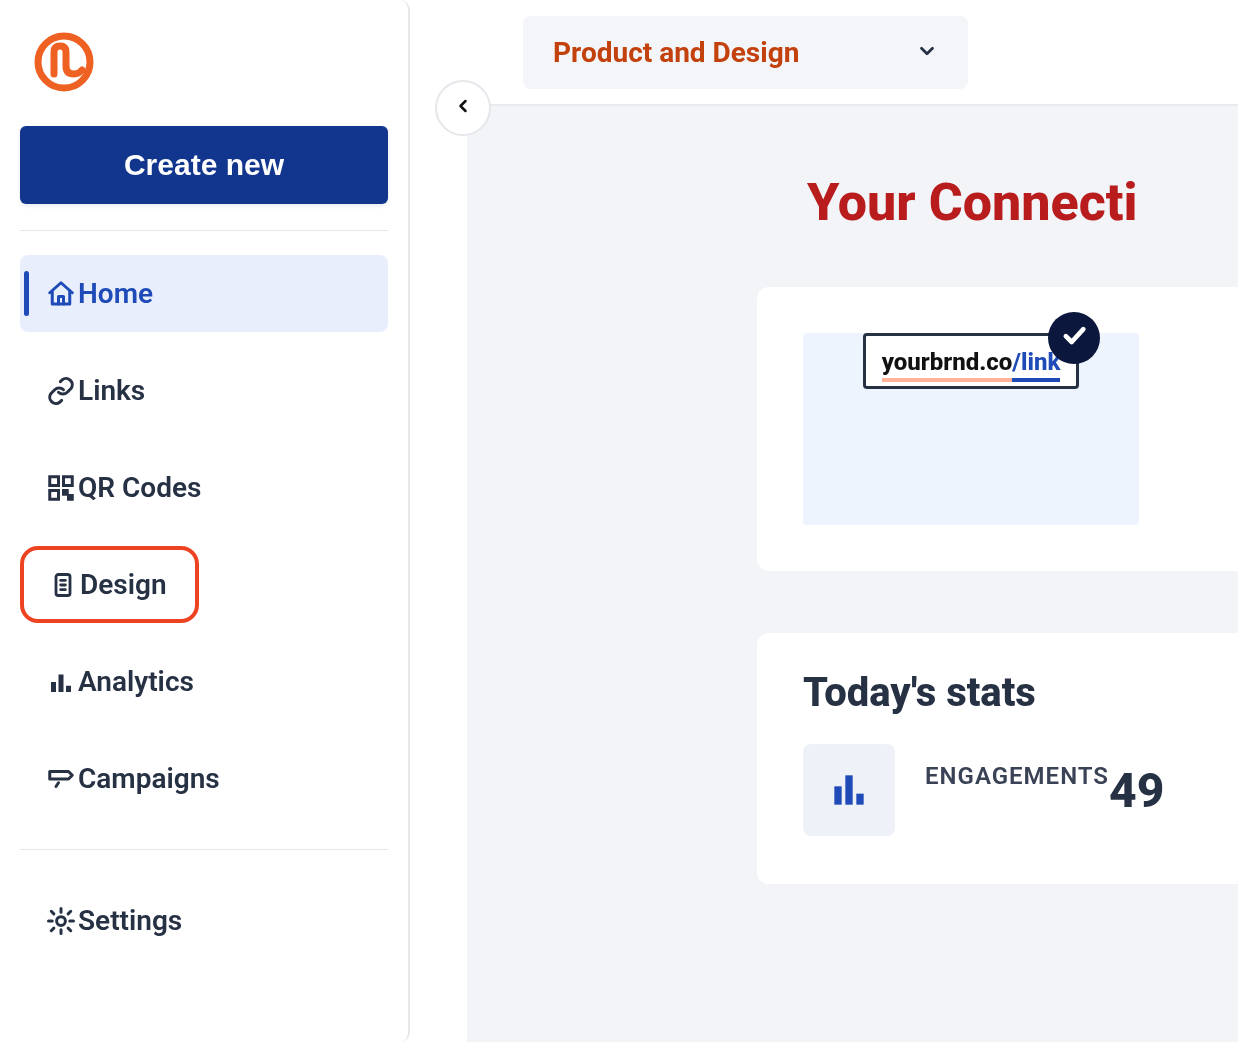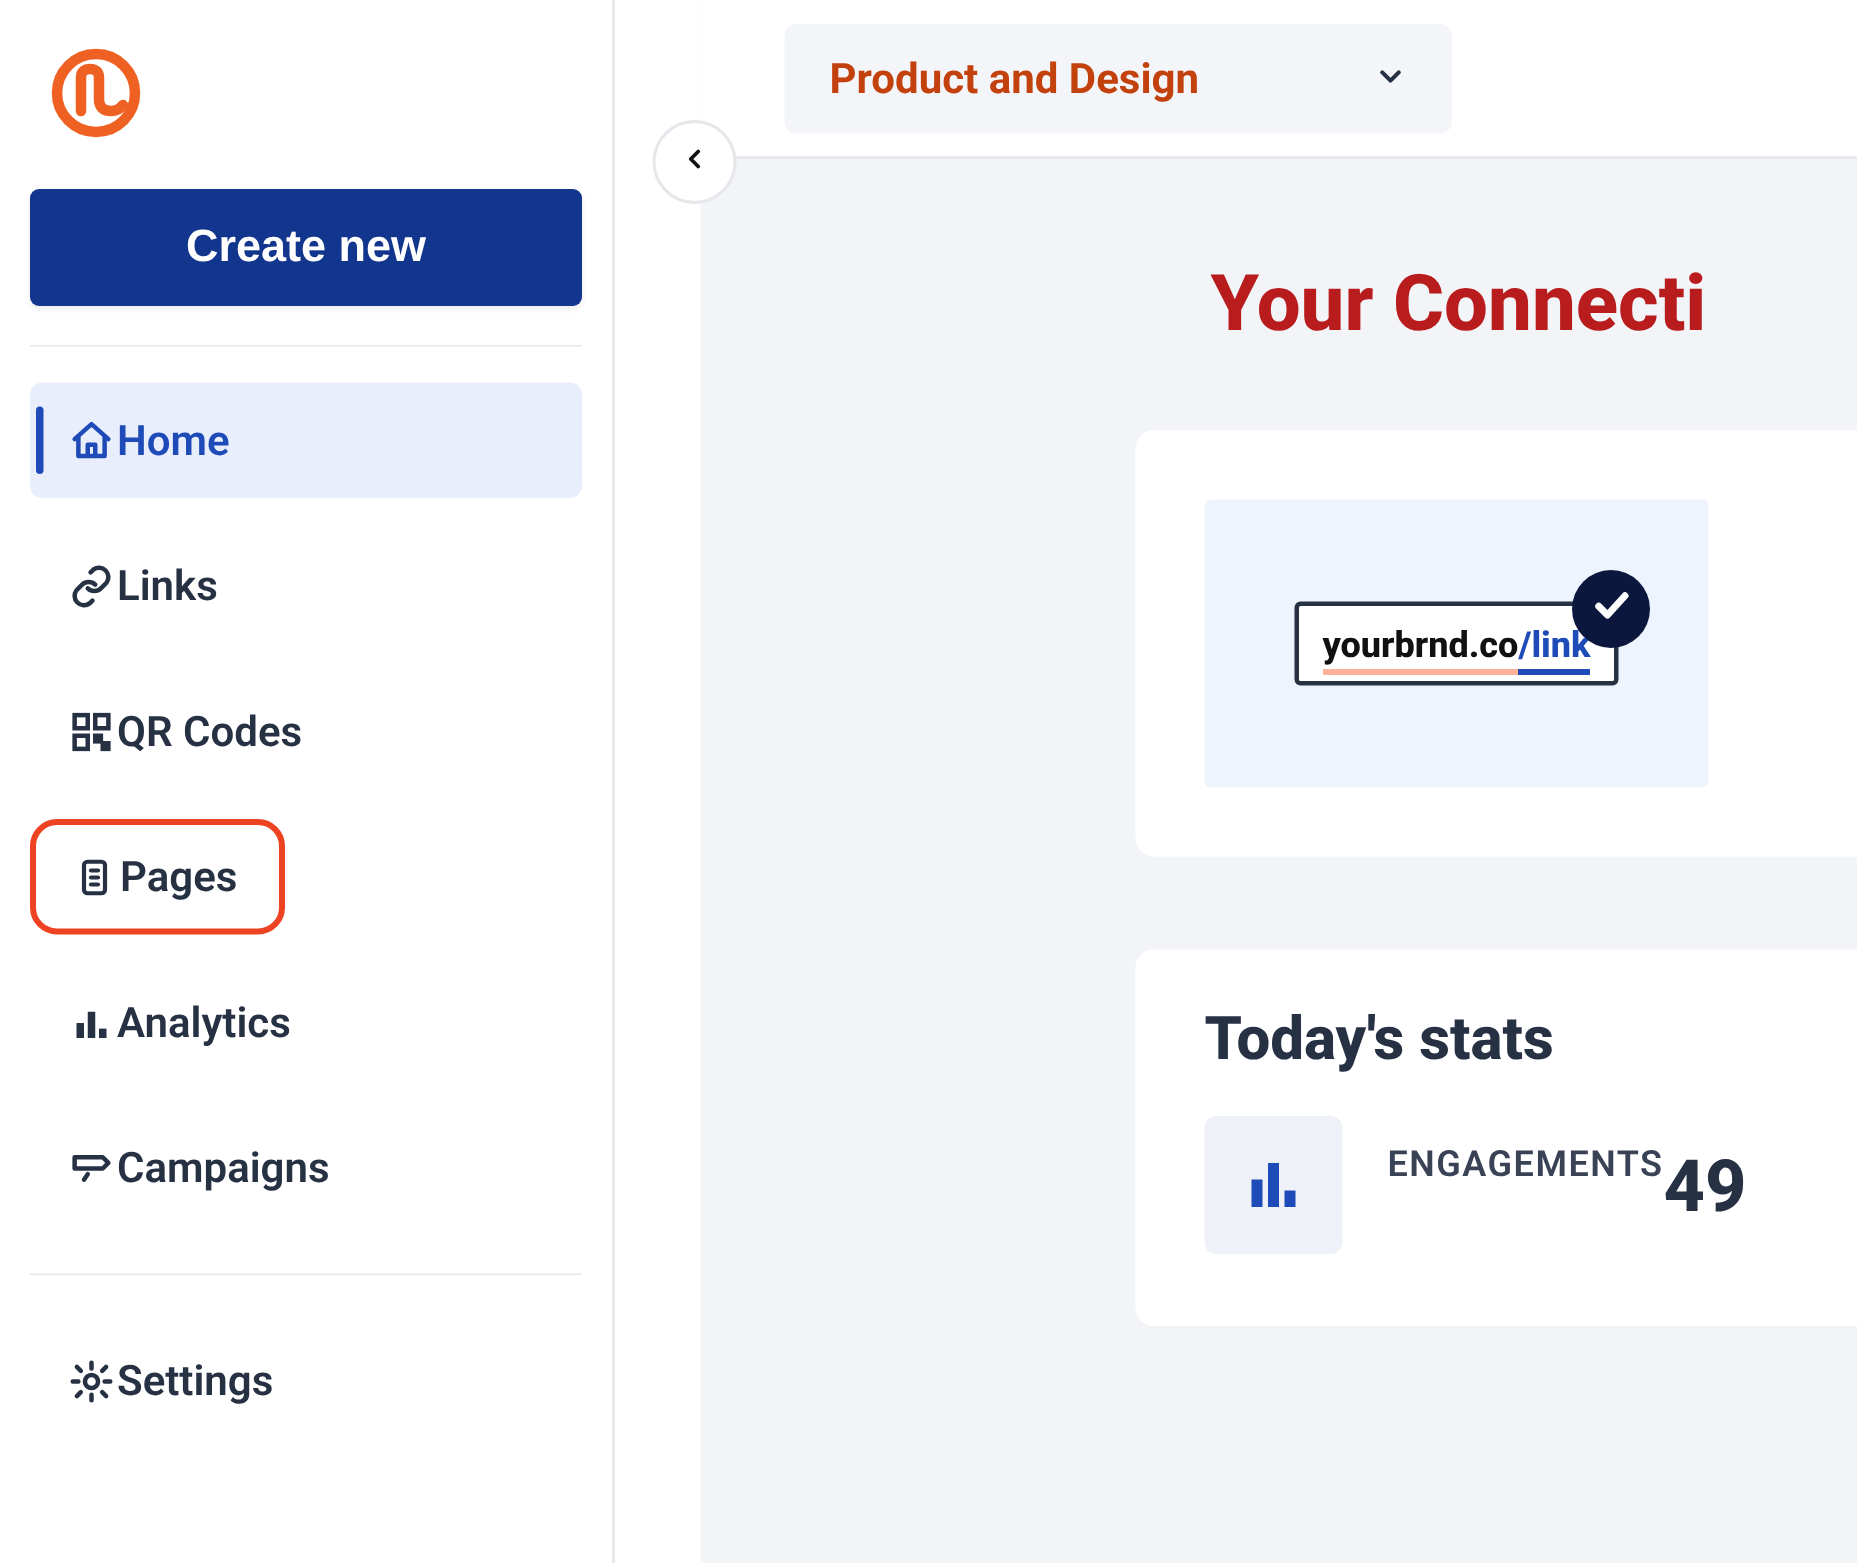--- a/index.html
+++ b/index.html
@@ -13,20 +13,21 @@
   }
   .sidebar {
     position: absolute;
     left: 0;
     top: 0;
     width: 410px;
     height: 100%;
     background: #fff;
     border-right: 2px solid #e5e7eb;
     padding: 24px 20px 0 20px;
+    border-radius: 10px;
   }
   .logo {
     margin: 6px 0 32px 12px;
   }
   .logo svg { display:block; }
   .create-btn {
     width: 100%;
     background: #12358d;
     color: #fff;
     font-size: 30px;
@@ -132,21 +133,21 @@
     padding: 46px 0 46px 46px;
     width: 600px;
   }
   .brand-preview {
     background:#eef4fd;
     border-radius:4px;
     width: 336px;
     height: 192px;
     position:relative;
     display:flex;
-    align-items:center;
+    align-items:flex-start;
     justify-content:center;
   }
   .brand-box {
     background:#fff;
     border:3px solid #273144;
     border-radius:4px;
     padding: 12px 16px 10px 16px;
     font-size:24px;
     font-weight:800;
     color:#111;
@@ -249,21 +250,21 @@
 
     <div class="nav-item highlighted">
       <span class="icon">
         <svg width="28" height="30" viewBox="0 0 24 24" fill="none" stroke="currentColor" stroke-width="2.4" stroke-linecap="round">
             <rect x="6" y="3" width="12" height="18" rx="2"></rect>
             <line x1="10" y1="8" x2="14" y2="8"></line>
             <line x1="10" y1="12" x2="14" y2="12"></line>
             <line x1="10" y1="16" x2="14" y2="16"></line>
           </svg>
       </span>
-      <span>Pages</span>
+      <span>Design</span>
     </div>
 
     <div class="nav-item">
       <span class="icon">
         <svg width="30" height="30" viewBox="0 0 24 24" fill="currentColor">
             <rect x="4" y="12" width="4" height="8"></rect>
             <rect x="10" y="6" width="4" height="14"></rect>
             <rect x="16" y="15" width="4" height="5"></rect>
           </svg>
       </span>

